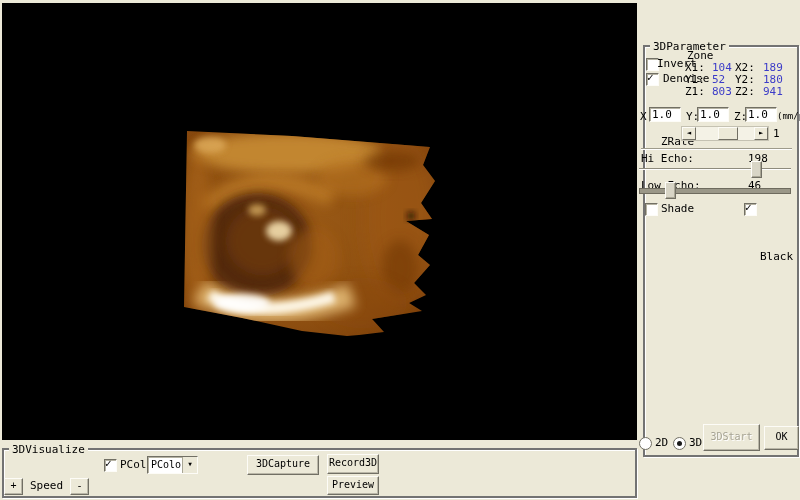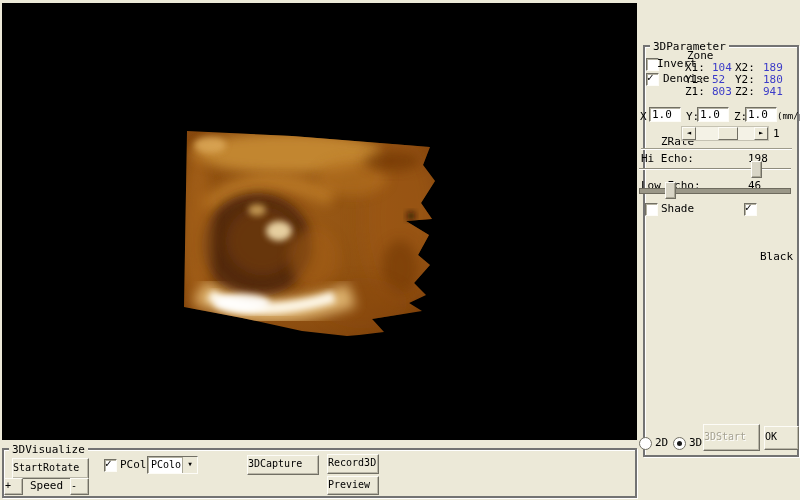--- a/index.html
+++ b/index.html
@@ -4,21 +4,21 @@
 <style>
   html,body{margin:0;padding:0;background:#555;}
   #app{position:relative;width:800px;height:500px;background:#ece9d8;
        font-family:"DejaVu Sans Mono",monospace;font-size:11px;color:#000;overflow:hidden;}
   .lbl{position:absolute;white-space:nowrap;line-height:12px;}
   .blue{color:#3c3cc8;}
   .viewport{position:absolute;left:2px;top:3px;width:635px;height:437px;background:#000;}
   .gb{position:absolute;border:2px solid #737373;box-shadow:inset 1px 1px 0 #ffffff,1px 1px 0 #ffffff;}
   .gb-label{position:absolute;top:-7px;left:5px;background:#ece9d8;padding:0 3px;line-height:13px;white-space:nowrap;}
   .btn{position:absolute;background:#ece9d8;border:1px solid;border-color:#fdfcf7 #716f64 #716f64 #fdfcf7;
-       box-shadow:inset -1px -1px 0 #bab7a8;text-align:left;font-size:10px;line-height:15px;
+       box-shadow:inset -1px -1px 0 #bab7a8;text-align:center;font-size:10px;line-height:15px;
        font-family:inherit;color:#000;cursor:default;white-space:nowrap;}
   .btn.disabled{color:#a6a393;text-shadow:1px 1px 0 #fff;}
   .cb{position:absolute;width:11px;height:11px;background:#fff;border:1px solid;
       border-color:#716f64 #fdfcf7 #fdfcf7 #716f64;box-shadow:inset 1px 1px 0 #b5b2a2;}
   .cb .check{position:absolute;left:0;top:-3px;font-size:11px;font-weight:bold;line-height:13px;}
   .radio{position:absolute;width:11px;height:11px;border-radius:50%;background:#fff;border:1px solid #716f64;}
   .radio .dot{position:absolute;left:3px;top:3px;width:5px;height:5px;border-radius:50%;background:#1a1a1a;}
   .tinput{position:absolute;background:#fff;border:1px solid;border-color:#716f64 #fdfcf7 #fdfcf7 #716f64;
       box-shadow:inset 1px 1px 0 #b5b2a2;font-family:inherit;font-size:11px;padding:0 2px;margin:0;}
   .sep{position:absolute;height:0;border-top:1px solid #9e9b8b;border-bottom:1px solid #ffffff;}
@@ -161,21 +161,20 @@
     </div>
   <div class="lbl" style="left:689px;top:437px;">3D</div>
 
   <div class="btn disabled" style="left:703px;top:424px;width:55px;height:25px;line-height:23px;">3DStart</div>
   <div class="btn" style="left:764px;top:426px;width:33px;height:22px;line-height:20px;">OK</div>
 
   <div class="gb" style="left:2px;top:448px;width:631px;height:46px;">
     <div class="gb-label">3DVisualize</div>
   </div>
 
-  <div class="btn" style="left:12px;top:458px;width:75px;height:19px;line-height:17px;">StartRotate</div>
   <div class="btn" style="left:4px;top:478px;width:17px;height:15px;line-height:13px;">+</div>
   <div class="lbl" style="left:30px;top:480px;">Speed</div>
   <div class="btn" style="left:70px;top:478px;width:17px;height:15px;line-height:13px;">-</div>
 
   <div class="cb" style="left:104px;top:459px;">
     <span class="check">✓</span>
   </div>
   <div class="lbl" style="left:120px;top:459px;">PColor</div>
 
   <div class="combo" style="left:147px;top:456px;width:49px;height:16px;">

